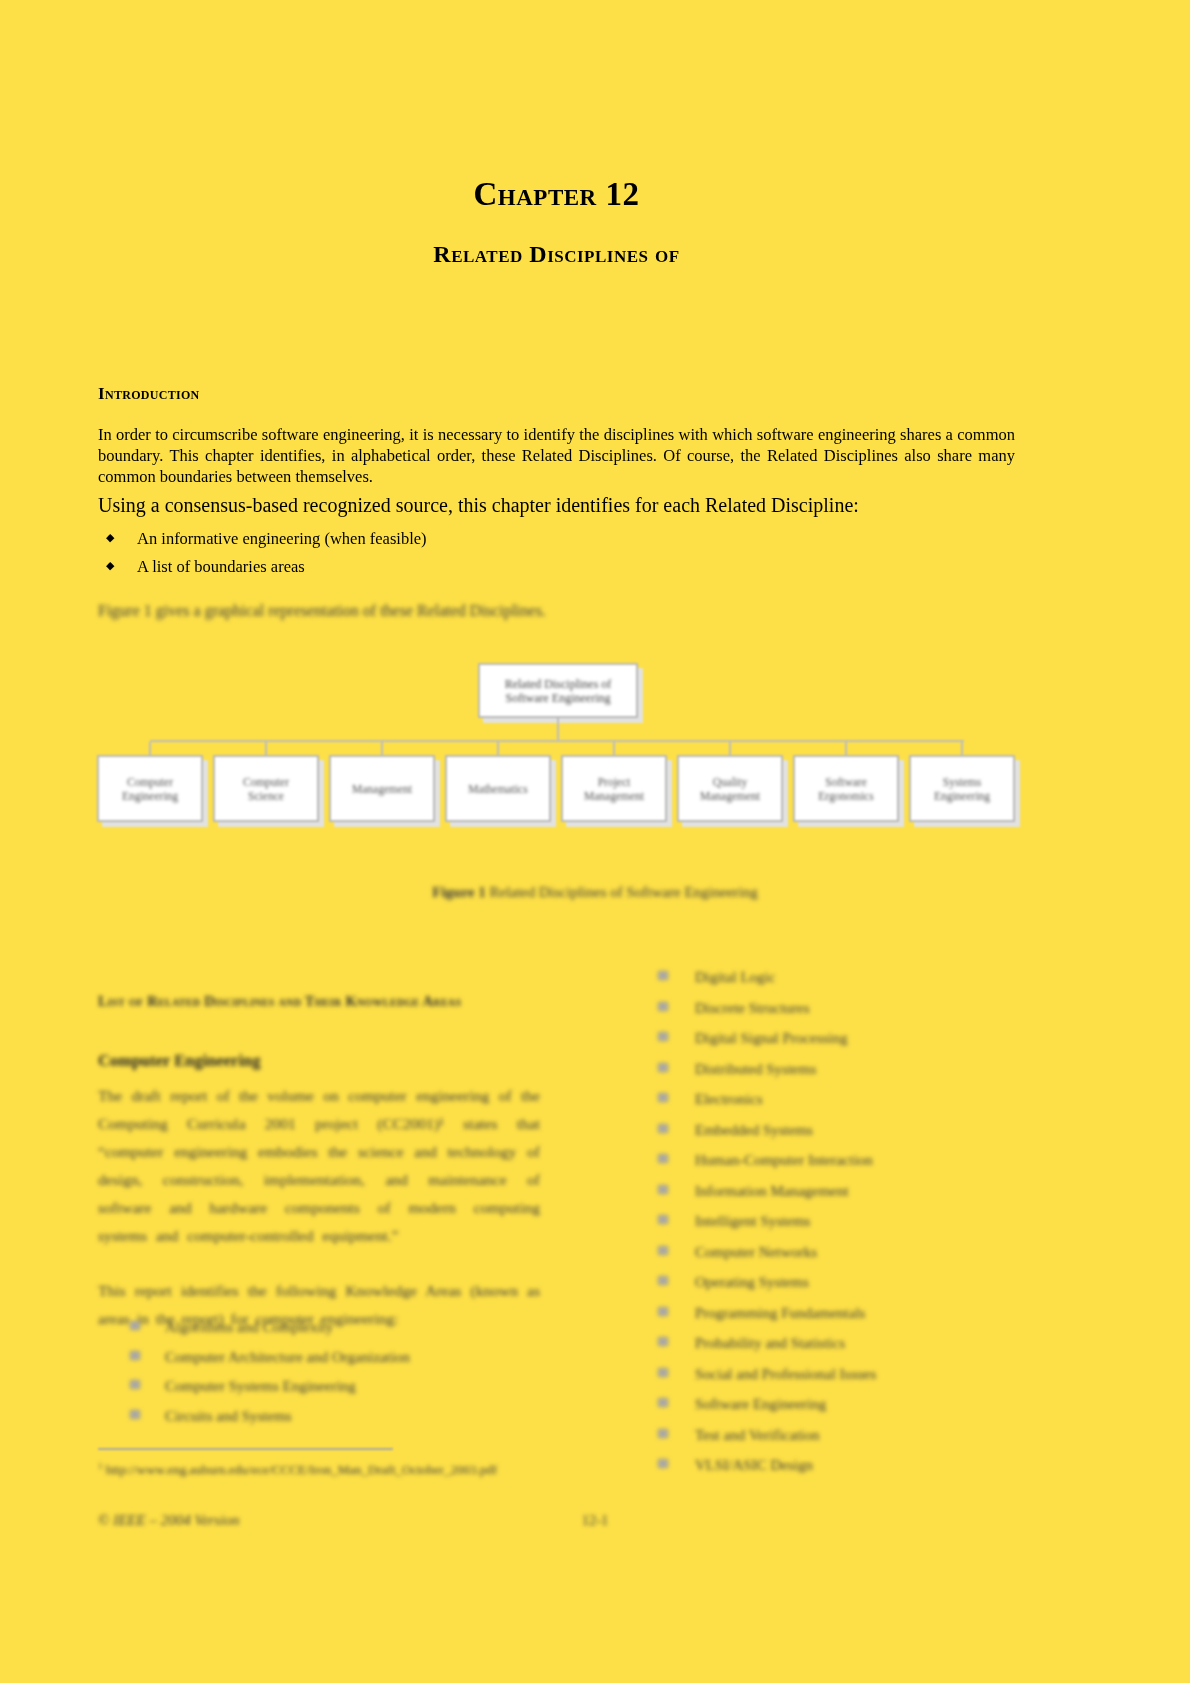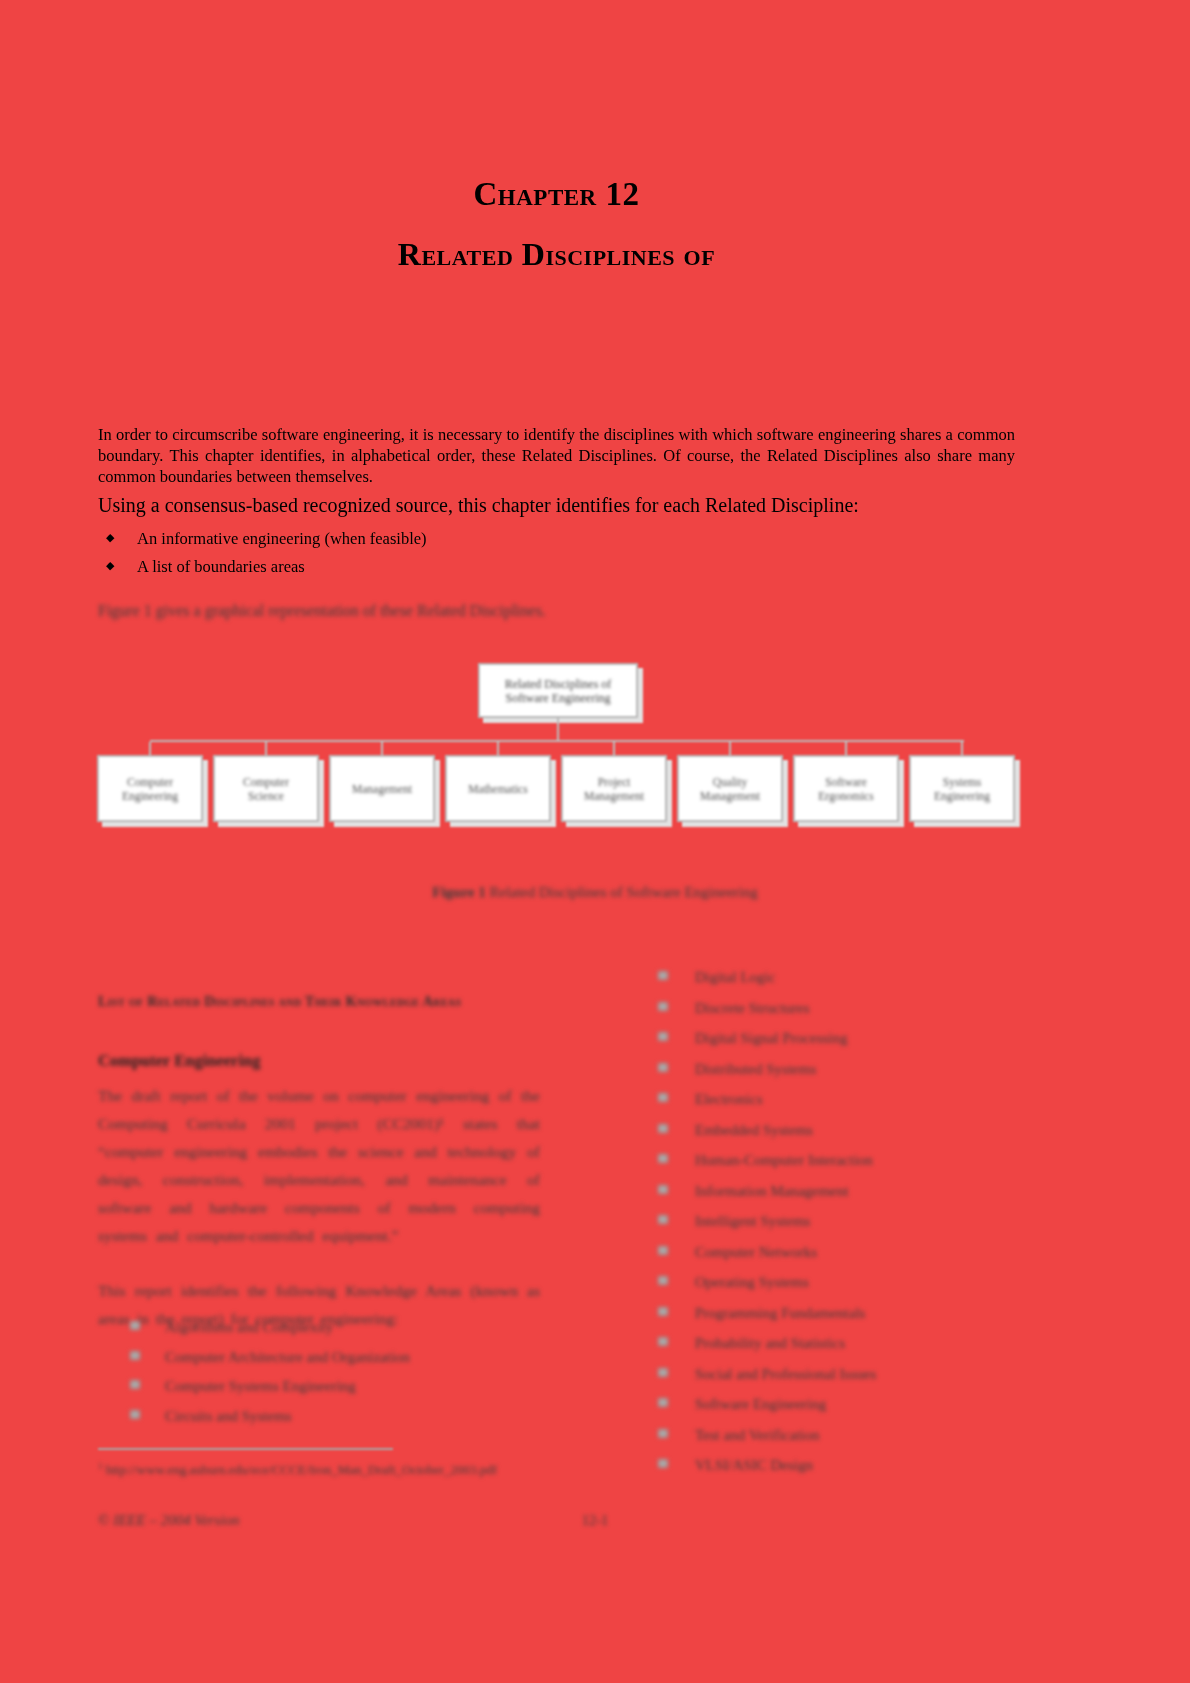--- a/index.html
+++ b/index.html
@@ -1,33 +1,33 @@
 <!DOCTYPE html>
 <html><head>
 <meta charset="utf-8">
 <style>
   html,body{margin:0;padding:0;background:#ffffff;}
   .page{
     position:relative;
     width:1190px;height:1683px;
-    background:#ef4444;
+    background:#fde047;
     font-family:"Liberation Serif", serif;
     color:#000;
     overflow:hidden;
   }
   .abs{position:absolute;}
   
   .chapter{
     left:98px;top:176px;width:917px;
     text-align:center;font-weight:bold;font-size:33px;
     font-variant:small-caps;letter-spacing:.5px;
   }
   .doc-title{
     left:98px;top:234px;width:917px;
-    text-align:center;font-weight:bold;font-size:32px;line-height:41px;
+    text-align:center;font-weight:bold;font-size:24px;line-height:41px;
     font-variant:small-caps;letter-spacing:.5px;
   }
   .intro-head{
     left:98px;top:384px;width:917px;
     font-weight:bold;font-size:17px;font-variant:small-caps;letter-spacing:.3px;
   }
   .body-par{
     left:98px;top:424px;width:917px;
     font-size:16.5px;line-height:21px;text-align:justify;
   }
@@ -98,20 +98,21 @@
 </head>
 <body>
 
 <div class="page">
 
   <div class="abs chapter">Chapter 12</div>
   <div class="abs doc-title">
     <div>Related Disciplines of</div>
   </div>
 
+  <div class="abs intro-head">Introduction</div>
   <div class="abs body-par">In order to circumscribe software engineering, it is necessary to identify the disciplines with which software engineering shares a common boundary. This chapter identifies, in alphabetical order, these Related Disciplines.  Of course, the Related Disciplines also share many common boundaries between themselves.</div>
   <div class="abs body-par2">Using a consensus-based recognized source, this chapter identifies for each Related Discipline:</div>
   <ul class="abs intro-bullets">
     <li>
       <span class="diamond">◆</span>
       <span>An informative engineering (when feasible)</span>
     </li>
     <li>
       <span class="diamond">◆</span>
       <span>A list of boundaries areas</span>

